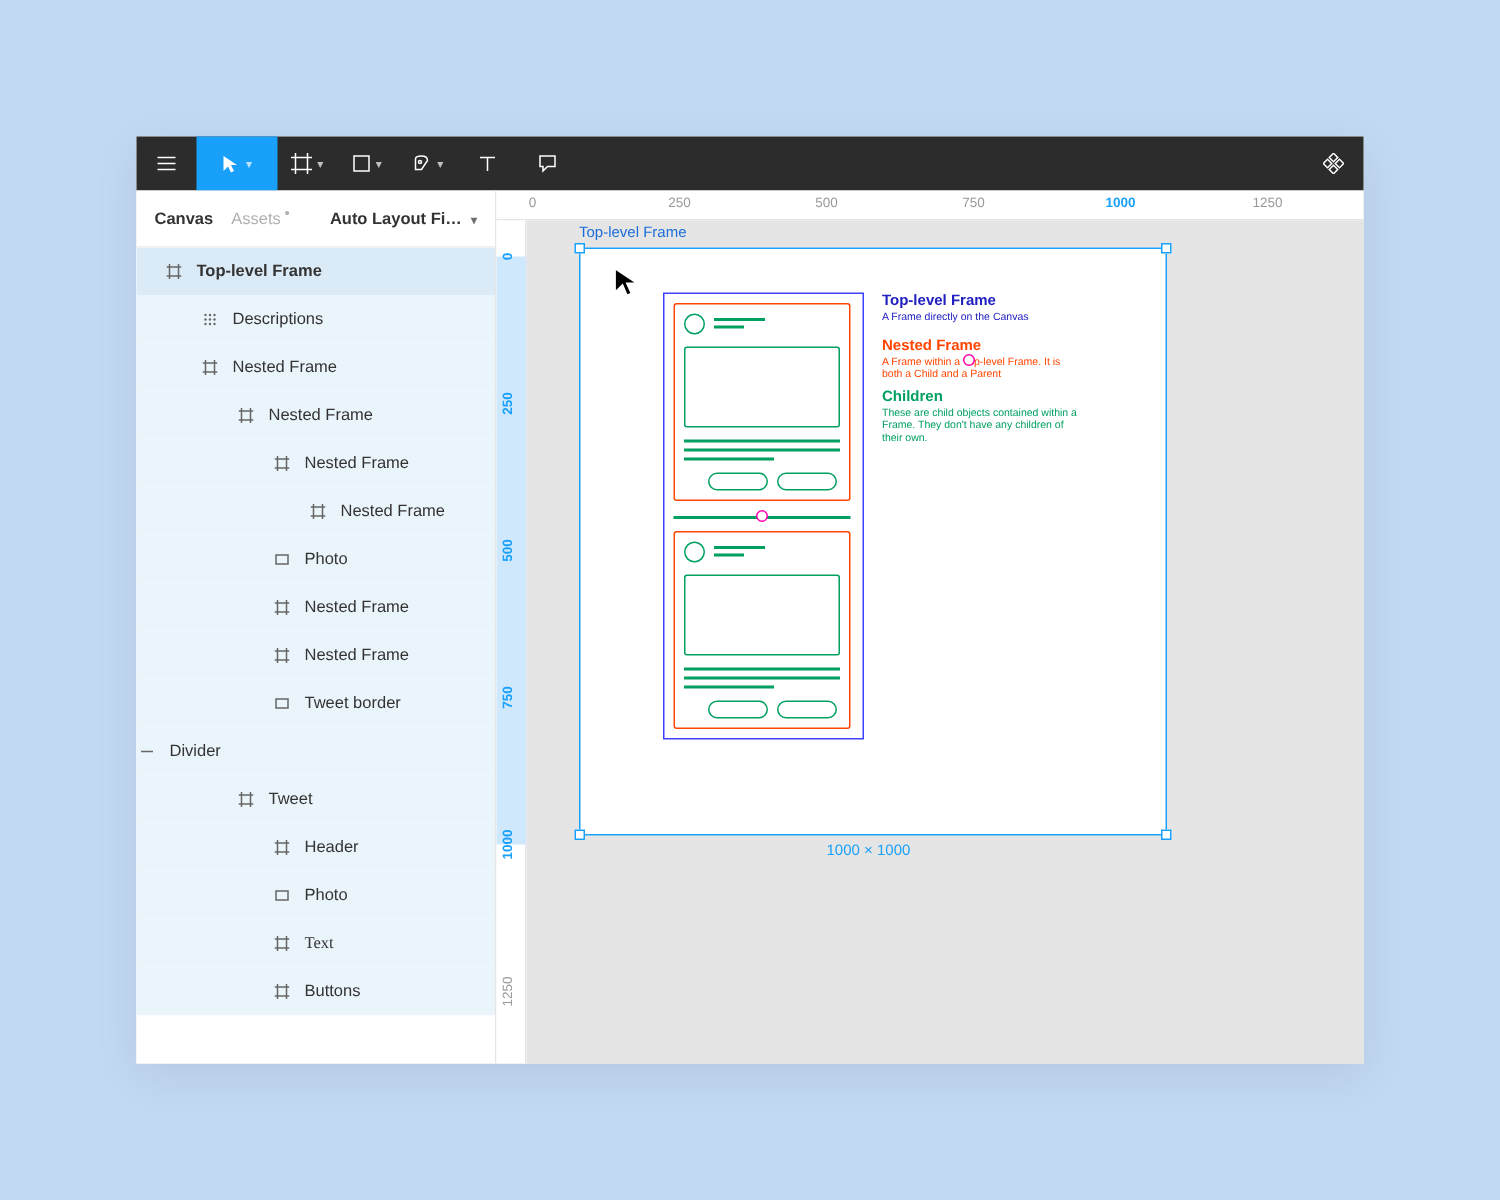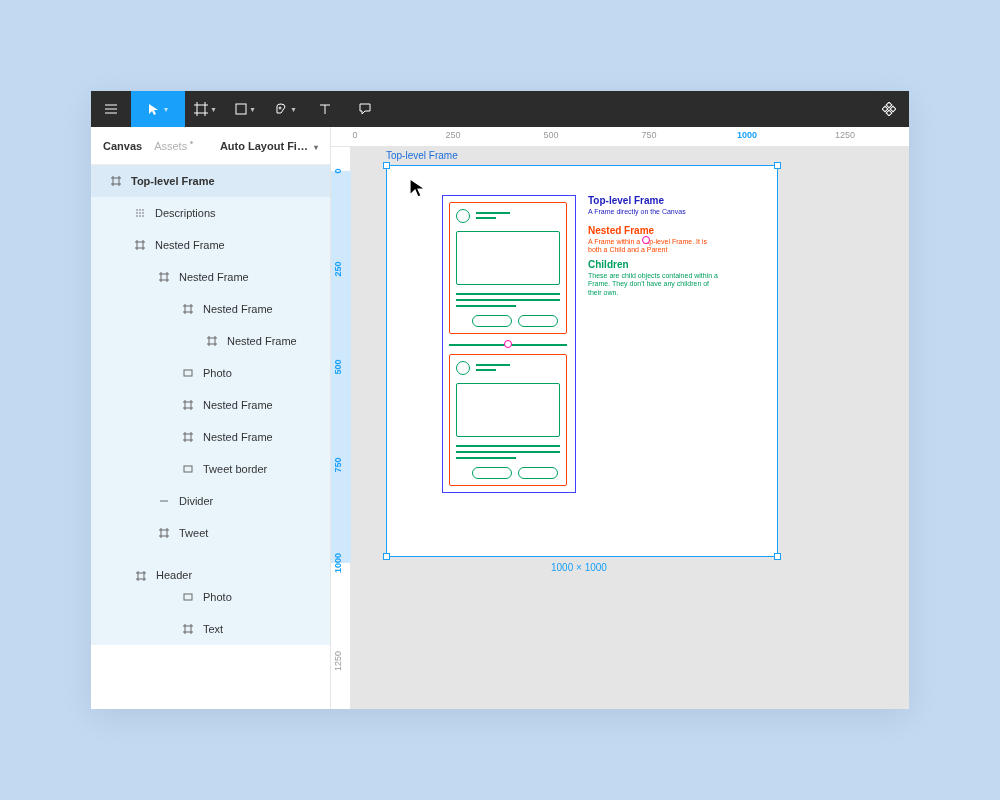--- a/index.html
+++ b/index.html
@@ -225,68 +225,79 @@
           <span class="layer-label">Nested Frame</span>
         </div>
         <div class="layer-row parentsel" style="padding-left: 90px;">
           <span class="layer-icon">
             <svg width="10" height="10" viewBox="0 0 10 10" stroke="currentColor" stroke-width="1" fill="none">
               <rect x="1" y="2" width="8" height="6"></rect>
             </svg>
           </span>
           <span class="layer-label">Tweet border</span>
         </div>
-        <div class="layer-row parentsel" style="padding-left: 66px; justify-content: flex-end;">
+        <div class="layer-row parentsel" style=" justify-content: flex-end;">
           <span class="layer-icon">
             <svg width="10" height="10" viewBox="0 0 10 10" stroke="currentColor" stroke-width="1">
               <line x1="1" y1="5" x2="9" y2="5"></line>
             </svg>
           </span>
           <span class="layer-label">Divider</span>
         </div>
         <div class="layer-row parentsel" style="padding-left: 66px;">
           <span class="layer-icon">
             <svg width="10" height="10" viewBox="0 0 10 10" stroke="currentColor" stroke-width="1" fill="none">
               <line x1="2" y1="0" x2="2" y2="10"></line>
               <line x1="8" y1="0" x2="8" y2="10"></line>
               <line x1="0" y1="2" x2="10" y2="2"></line>
               <line x1="0" y1="8" x2="10" y2="8"></line>
             </svg>
           </span>
           <span class="layer-label">Tweet</span>
         </div>
-        <div class="layer-row parentsel" style="padding-left: 43px; align-items: flex-end;">
+        <div class="layer-row parentsel" style="padding-left: 90px;">
           <span class="layer-icon">
             <svg width="10" height="10" viewBox="0 0 10 10" stroke="currentColor" stroke-width="1" fill="none">
               <line x1="2" y1="0" x2="2" y2="10"></line>
               <line x1="8" y1="0" x2="8" y2="10"></line>
               <line x1="0" y1="2" x2="10" y2="2"></line>
               <line x1="0" y1="8" x2="10" y2="8"></line>
             </svg>
           </span>
           <span class="layer-label">Header</span>
         </div>
         <div class="layer-row parentsel" style="padding-left: 90px;">
           <span class="layer-icon">
             <svg width="10" height="10" viewBox="0 0 10 10" stroke="currentColor" stroke-width="1" fill="none">
               <rect x="1" y="2" width="8" height="6"></rect>
             </svg>
           </span>
           <span class="layer-label">Photo</span>
         </div>
-        <div class="layer-row parentsel" style="padding-left: 90px;">
+        <div class="layer-row parentsel" style="padding-left: 90px; font-family: Liberation Serif, serif;">
           <span class="layer-icon">
             <svg width="10" height="10" viewBox="0 0 10 10" stroke="currentColor" stroke-width="1" fill="none">
               <line x1="2" y1="0" x2="2" y2="10"></line>
               <line x1="8" y1="0" x2="8" y2="10"></line>
               <line x1="0" y1="2" x2="10" y2="2"></line>
               <line x1="0" y1="8" x2="10" y2="8"></line>
             </svg>
           </span>
           <span class="layer-label">Text</span>
+        </div>
+        <div class="layer-row parentsel" style="padding-left: 90px;">
+          <span class="layer-icon">
+            <svg width="10" height="10" viewBox="0 0 10 10" stroke="currentColor" stroke-width="1" fill="none">
+              <line x1="2" y1="0" x2="2" y2="10"></line>
+              <line x1="8" y1="0" x2="8" y2="10"></line>
+              <line x1="0" y1="2" x2="10" y2="2"></line>
+              <line x1="0" y1="8" x2="10" y2="8"></line>
+            </svg>
+          </span>
+          <span class="layer-label">Buttons</span>
         </div>
       </div>
   </div>
 
   <div class="ruler-h" id="ruler-h">
       <span class="tick" style="left: 24px;">0</span>
       <span class="tick" style="left: 122px;">250</span>
       <span class="tick" style="left: 220px;">500</span>
       <span class="tick" style="left: 318px;">750</span>
       <span class="tick active" style="left: 416px;">1000</span>

